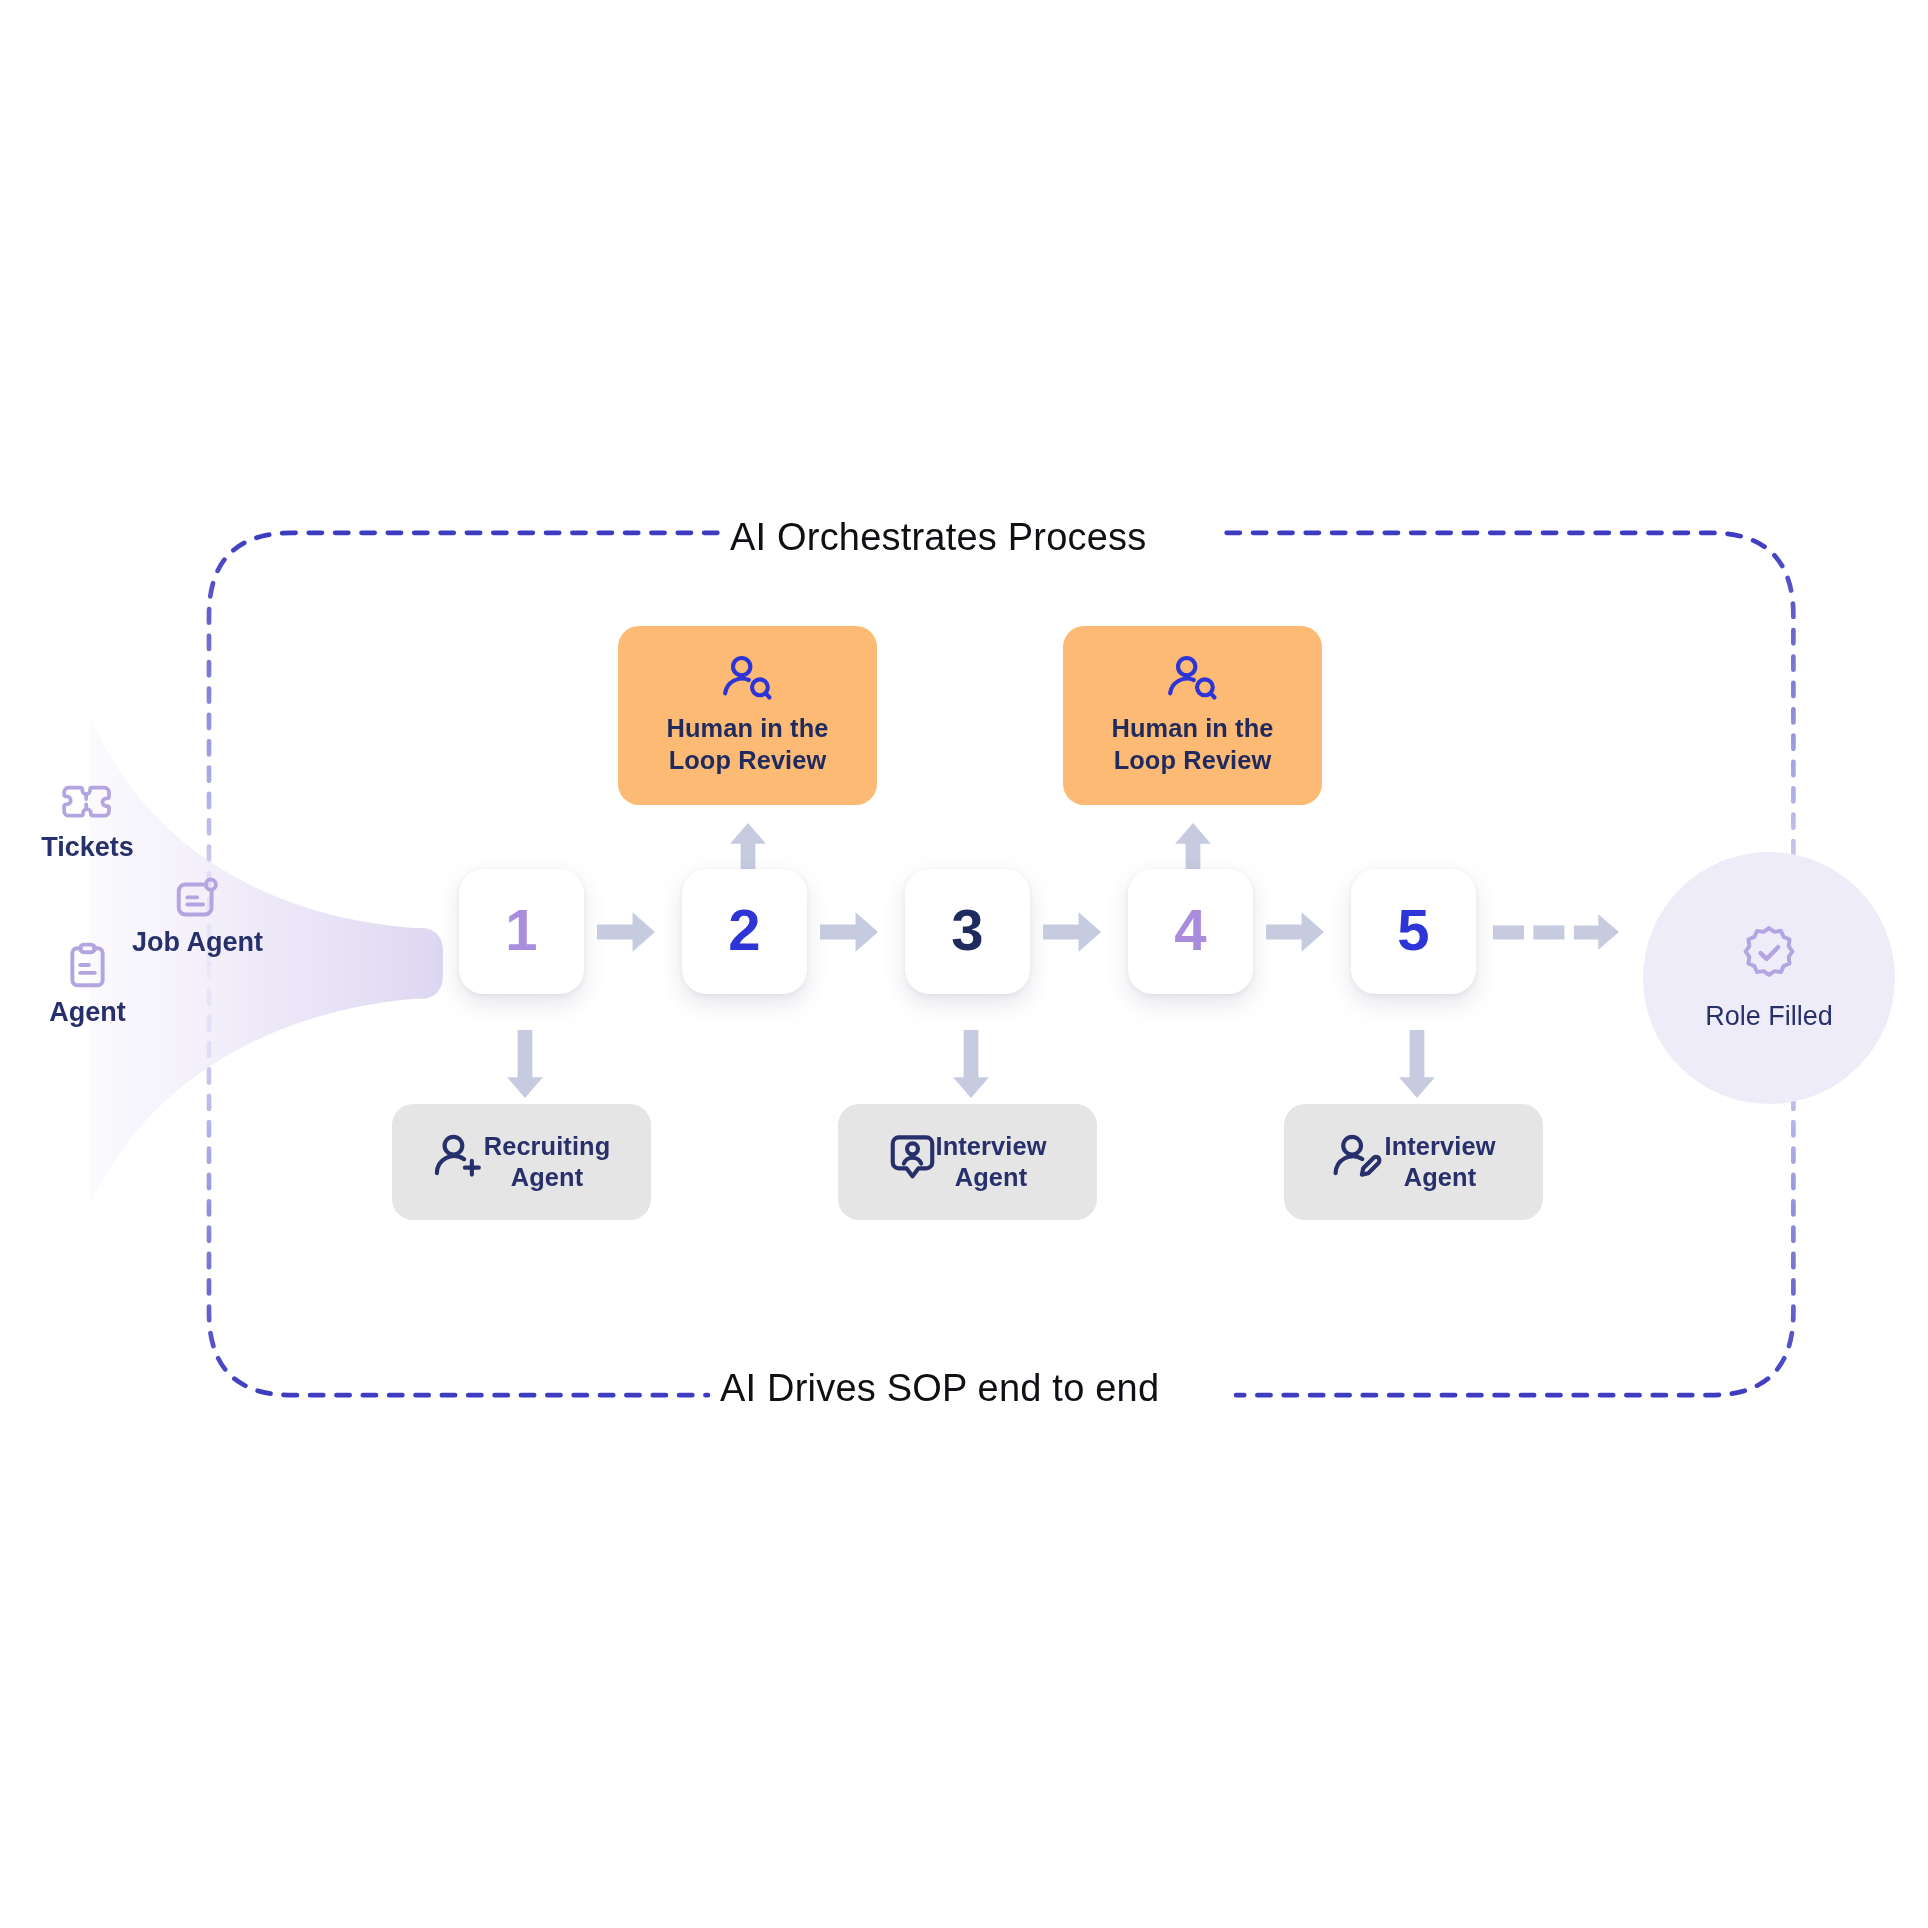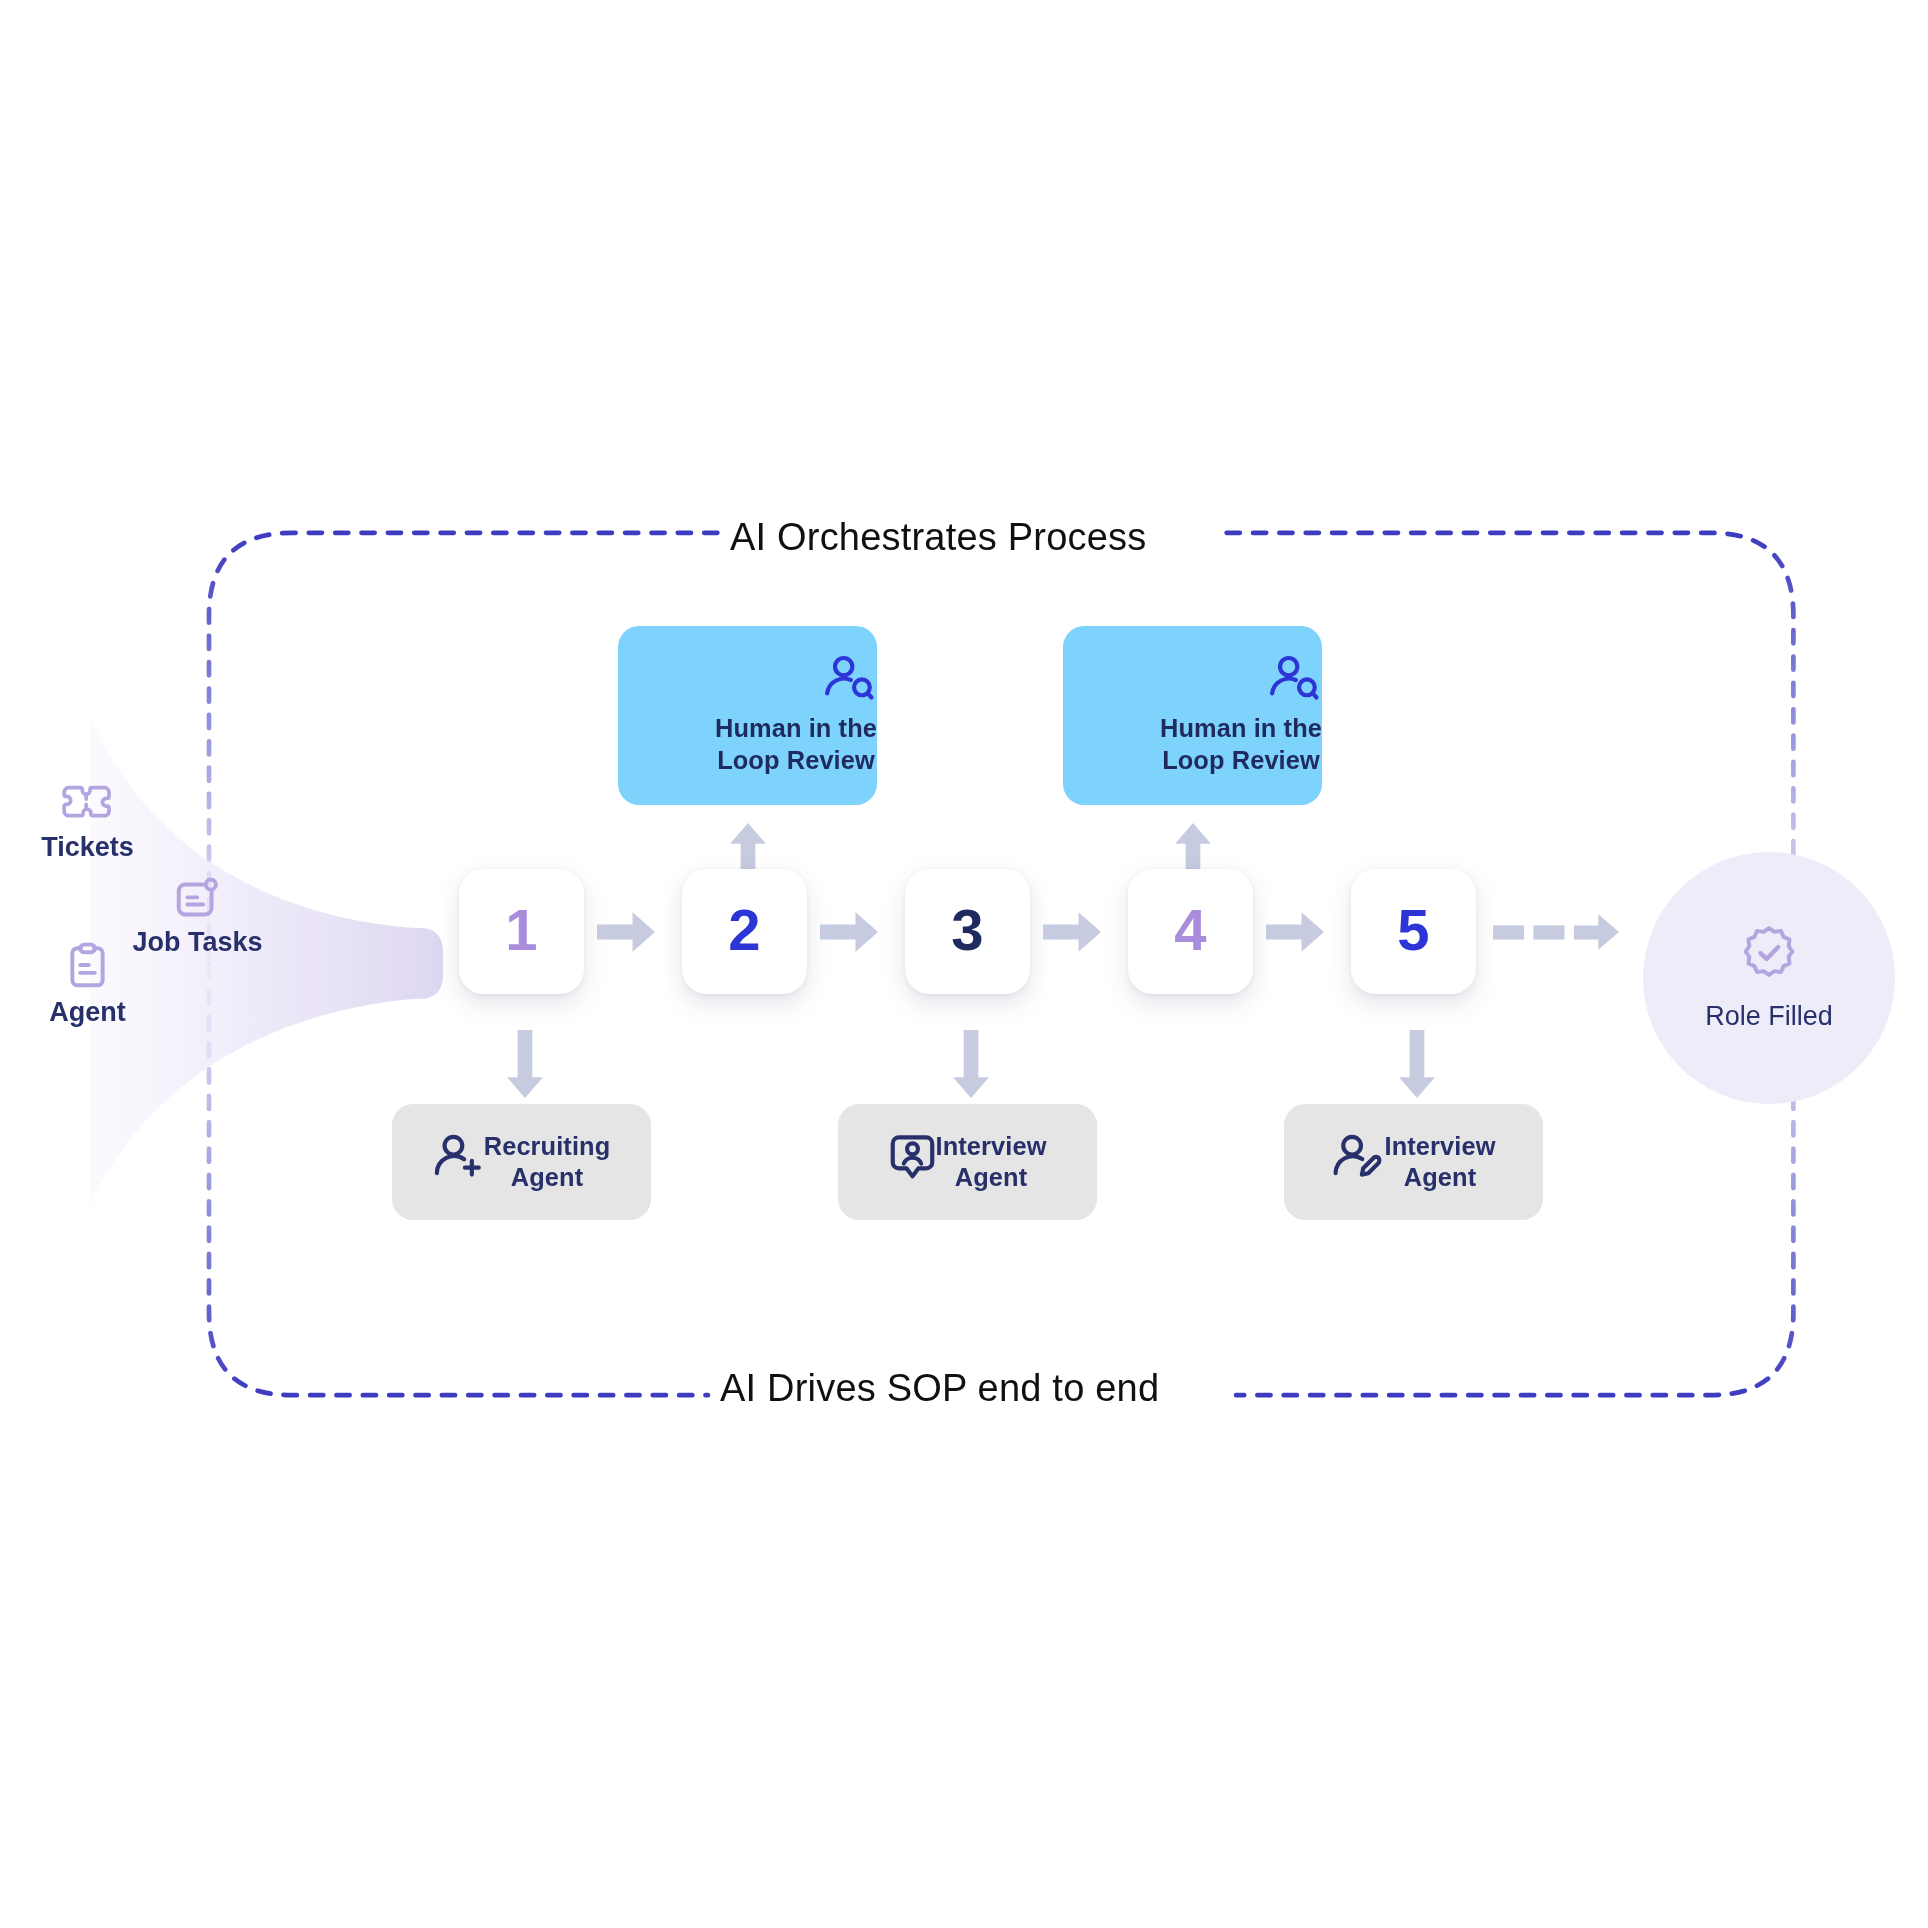--- a/index.html
+++ b/index.html
@@ -47,22 +47,22 @@
   .step-box span{display:block;transform:translateY(-1.9px);}
 
   
   .h-arrow{position:absolute;width:58px;height:40px;}
   .v-arrow{position:absolute;width:40px;height:68px;}
   .dash-arrow{position:absolute;width:141px;height:38px;}
 
   
   .hitl-card{
     position:absolute;width:259px;height:179px;border-radius:21px;
-    background:#7dd3fc;
-    display:flex;flex-direction:column;align-items:flex-end;justify-content:center;
+    background:#fdba74;
+    display:flex;flex-direction:column;align-items:center;justify-content:center;
   }
   .hitl-card .ic{margin-bottom:11.3px;}
   .hitl-card .txt{
     font-size:25.4px;line-height:1.23;color:#1f2a5e;text-align:center;font-weight:600;
     letter-spacing:0.1px;
   }
 
   
   .agent-card{
     position:absolute;width:259px;height:116px;border-radius:21px;
@@ -135,21 +135,21 @@
     <span class="lbl">Tickets</span>
   </div>
 
   <div class="input-node" id="input-joborders">
     <svg class="ic" width="49" height="45" viewBox="0 0 26 24">
       <path d="M20.5 7.2 V17 a3.5 3.5 0 0 1-3.5 3.5 H6.5 A3.5 3.5 0 0 1 3 17 V8
                A3.5 3.5 0 0 1 6.5 4.5 h9.2" fill="none" stroke="#b2a5e0" stroke-width="2.1" stroke-linecap="round"></path>
       <circle cx="20.1" cy="4.6" r="2.7" fill="none" stroke="#b2a5e0" stroke-width="2.1"></circle>
       <path d="M7.6 11.4 h5.2 M7.6 15.2 h8.4" stroke="#b2a5e0" stroke-width="2.1" stroke-linecap="round"></path>
     </svg>
-    <span class="lbl">Job Tasks</span>
+    <span class="lbl">Job Agent</span>
   </div>
 
   <div class="input-node" id="input-tasks">
     <svg class="ic" width="43" height="49" viewBox="0 0 23 26">
       <path d="M8 3.2 H6 A2.6 2.6 0 0 0 3.4 5.8 V20.4 A2.6 2.6 0 0 0 6 23 H17
                a2.6 2.6 0 0 0 2.6-2.6 V5.8 A2.6 2.6 0 0 0 17 3.2 H15" fill="none" stroke="#b2a5e0" stroke-width="2.1" stroke-linecap="round"></path>
       <rect x="7.6" y="1.3" width="7.8" height="4.1" rx="2" fill="none" stroke="#b2a5e0" stroke-width="2.1"></rect>
       <path d="M7.6 12.2 h4.6 M7.6 16.4 h7.8" stroke="#b2a5e0" stroke-width="2.1" stroke-linecap="round"></path>
     </svg>
     <span class="lbl">Agent</span>

